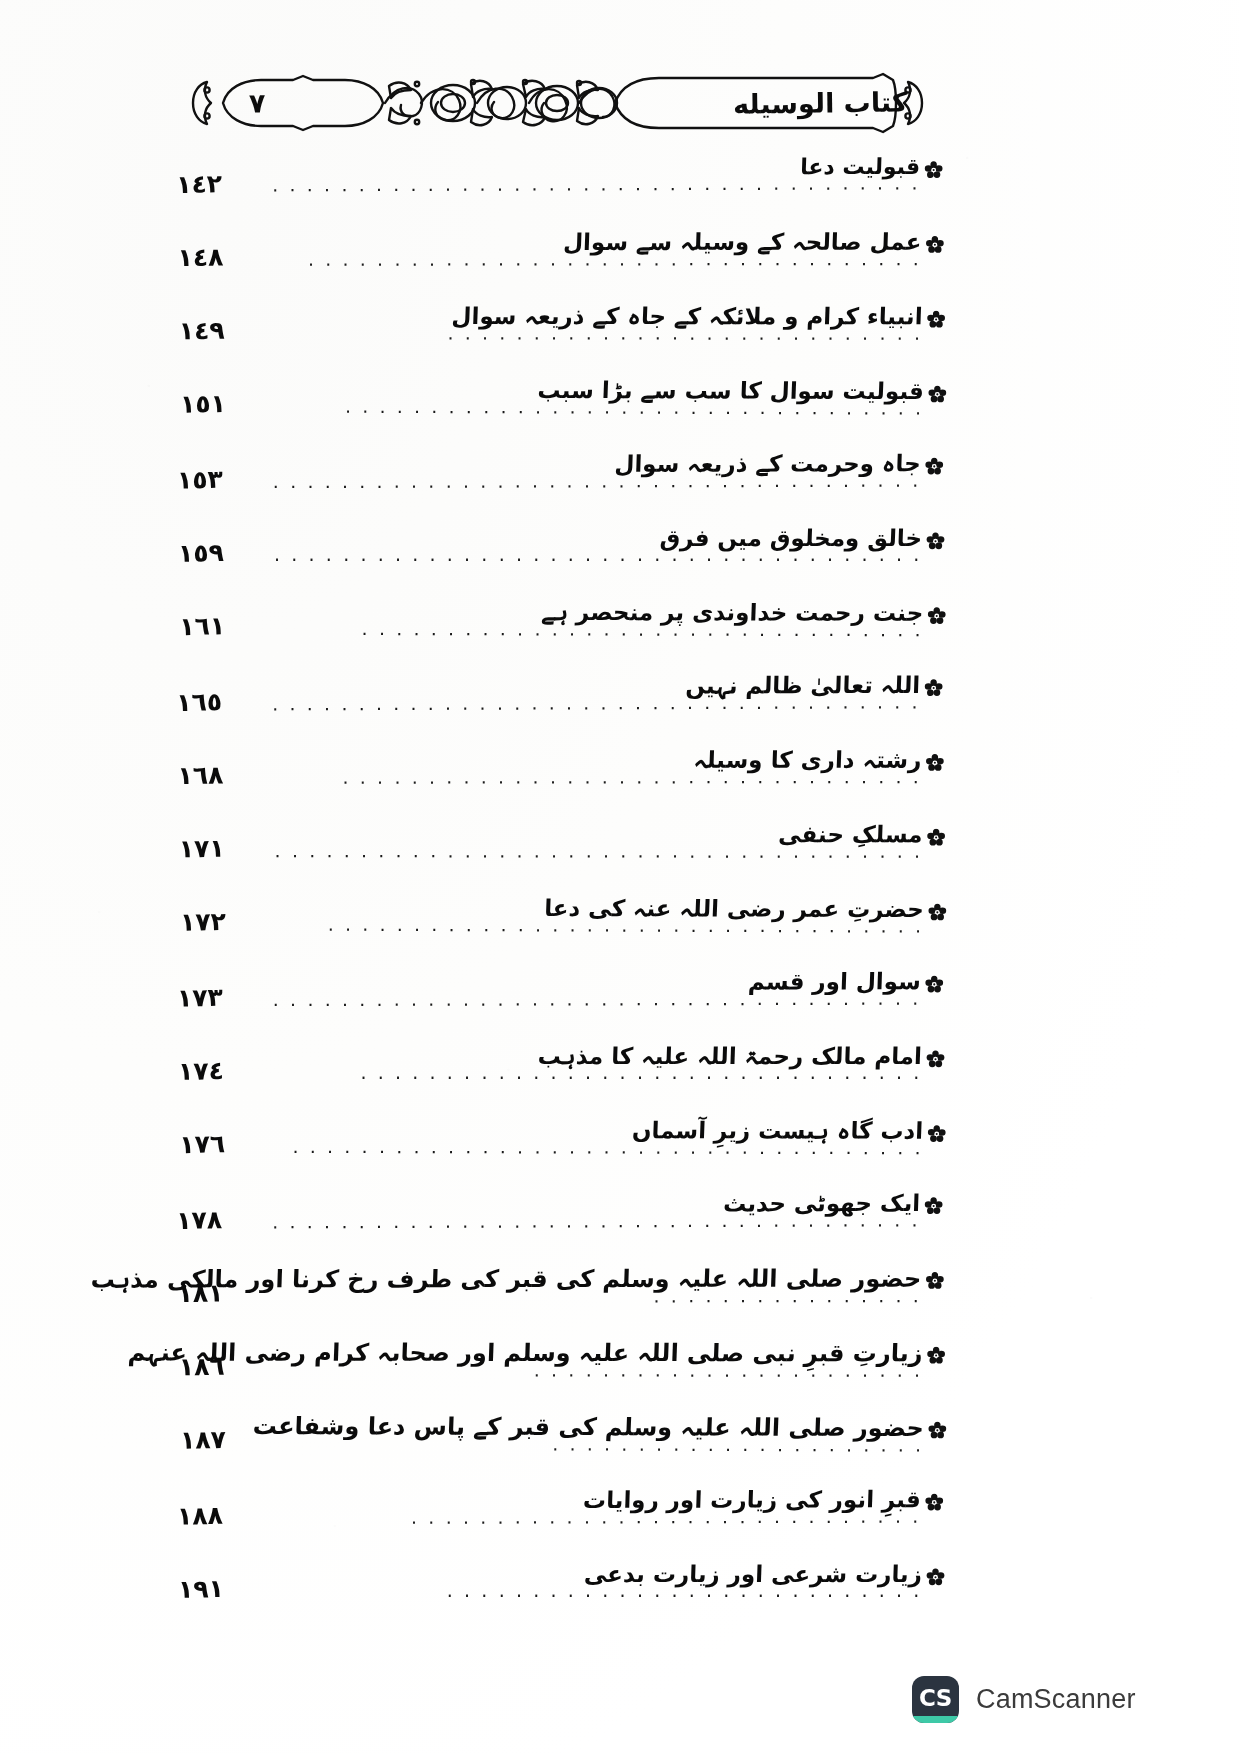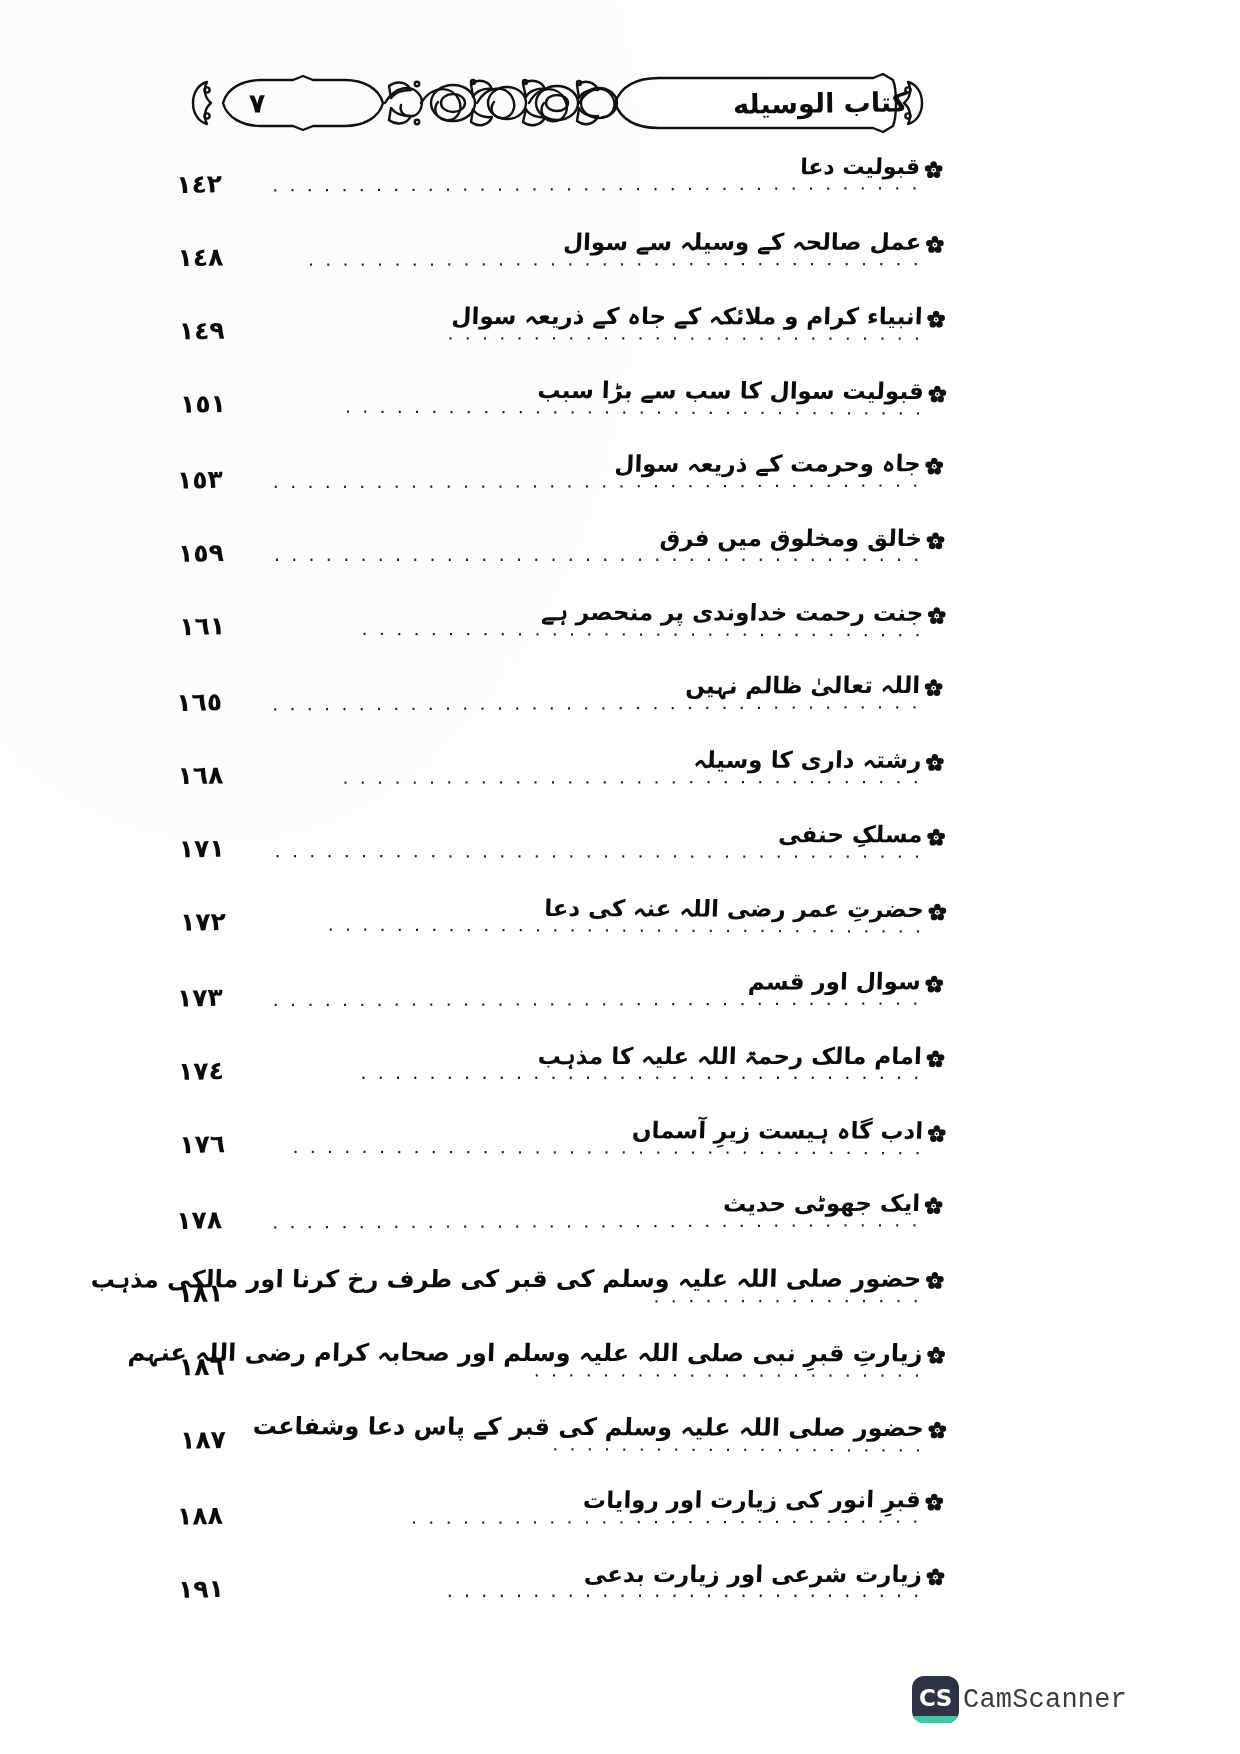--- a/index.html
+++ b/index.html
@@ -150,21 +150,21 @@
   .toc-row.tall  .entry-title { font-size: 24px; }
   .toc-row.small .entry-title { font-size: 22px; }
 
   
   .camscanner {
     position: absolute;
     left: 912px;
     top: 1676px;
     display: flex;
     align-items: center;
-    gap: 4px;
+    gap: 17px;
     direction: ltr;
   }
   .cs-badge {
     position: relative;
     width: 47px;
     height: 47px;
     border-radius: 12px;
     background: #2b3440;
     overflow: hidden;
     display: flex;
@@ -180,21 +180,21 @@
     line-height: 1;
     padding-bottom: 3px;
   }
   .cs-badge .cs-stripe {
     position: absolute;
     left: 0; right: 0; bottom: 0;
     height: 7px;
     background: #3ec9a7;
   }
   .cs-wordmark {
-    font-family: Liberation Mono, monospace;
+    font-family: Liberation Sans, sans-serif;
     font-size: 27px;
     color: #3b3b3b;
     letter-spacing: .2px;
     white-space: nowrap;
   }
 </style>
 </head>
 <body>
 
 <div class="page">

